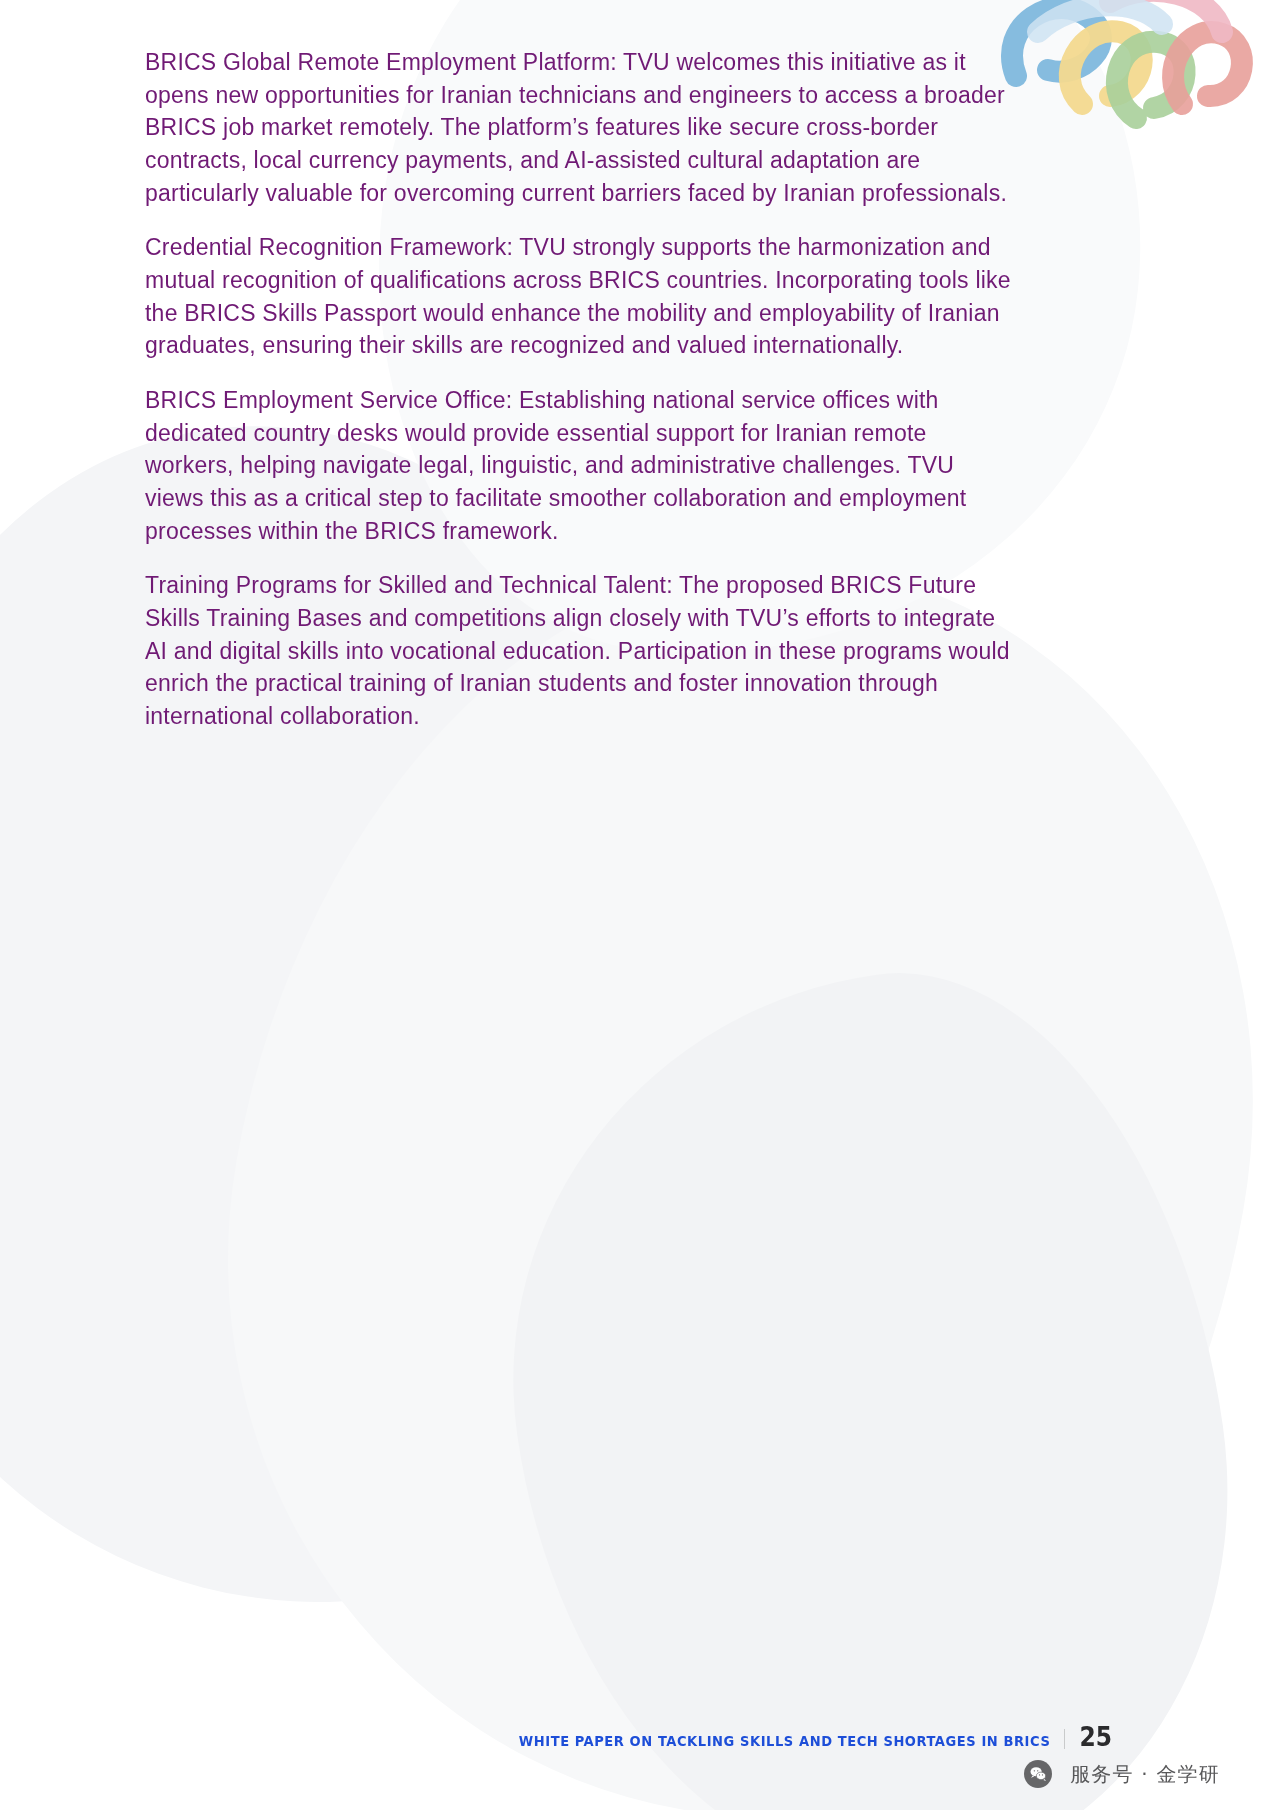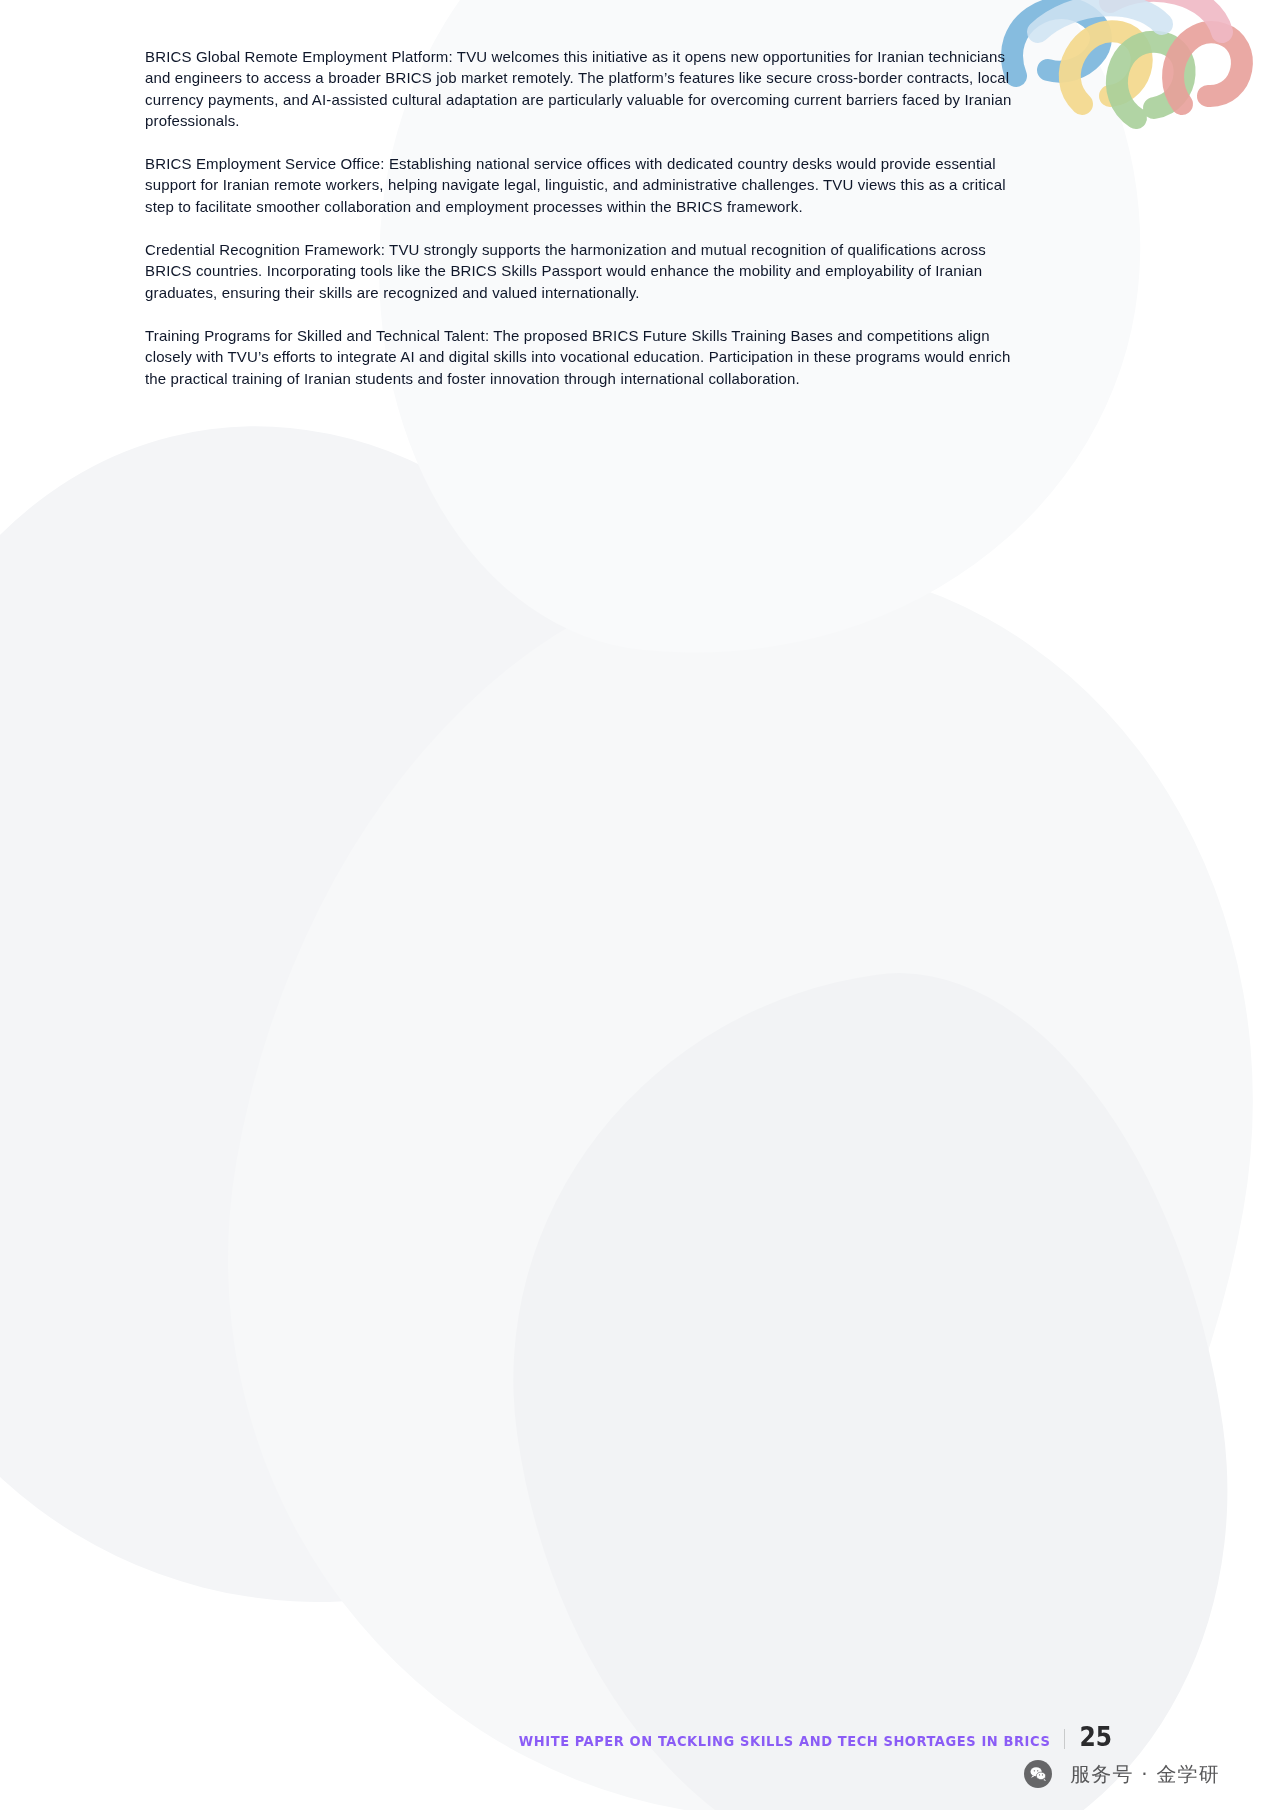--- a/index.html
+++ b/index.html
@@ -90,43 +90,43 @@
     letter-spacing: -0.3px;
     max-width: 820px;
     font-stretch: condensed;
   }
   .body-block {
     margin-top: 46px;
     max-width: 868px;
   }
   .body-par {
     margin: 0 0 22px 0;
-    color: #0f172a;
-    font-size: 15px;
+    color: #701a75;
+    font-size: 23px;
     line-height: 1.42;
     letter-spacing: 0.01em;
     text-align: left;
   }
   .body-par:last-child { margin-bottom: 4px; }
 
   
   .footer {
     position: absolute;
     left: 0;
     right: 0;
     bottom: 58px;
     z-index: 3;
     display: flex;
     align-items: baseline;
     justify-content: flex-end;
     padding-right: 168px;
     gap: 14px;
   }
   .footer-text {
-    color: #8b5cf6;
+    color: #1d4ed8;
     font-family: "DejaVu Sans", sans-serif;
     font-size: 14.5px;
     letter-spacing: 0.04em;
     font-weight: 700;
     font-stretch: condensed;
     text-transform: uppercase;
   }
   .footer-divider {
     width: 1px;
     height: 20px;
@@ -190,22 +190,22 @@
       <path d="M52 48 C 86 16, 150 12, 176 40" stroke="#cfe3f2" opacity="0.85"></path>
     </g>
   </svg>
 </div>
 
 <main class="content">
 
 
   <section class="body-block">
     <p class="body-par">BRICS Global Remote Employment Platform: TVU welcomes this initiative as it opens new opportunities for Iranian technicians and engineers to access a broader BRICS job market remotely. The platform’s features like secure cross-border contracts, local currency payments, and AI-assisted cultural adaptation are particularly valuable for overcoming current barriers faced by Iranian professionals.</p>
+    <p class="body-par">Credential Recognition Framework: TVU strongly supports the harmonization and mutual recognition of qualifications across BRICS countries. Incorporating tools like the BRICS Skills Passport would enhance the mobility and employability of Iranian graduates, ensuring their skills are recognized and valued internationally.</p>
     <p class="body-par">BRICS Employment Service Office: Establishing national service offices with dedicated country desks would provide essential support for Iranian remote workers, helping navigate legal, linguistic, and administrative challenges. TVU views this as a critical step to facilitate smoother collaboration and employment processes within the BRICS framework.</p>
-    <p class="body-par">Credential Recognition Framework: TVU strongly supports the harmonization and mutual recognition of qualifications across BRICS countries. Incorporating tools like the BRICS Skills Passport would enhance the mobility and employability of Iranian graduates, ensuring their skills are recognized and valued internationally.</p>
     <p class="body-par">Training Programs for Skilled and Technical Talent: The proposed BRICS Future Skills Training Bases and competitions align closely with TVU’s efforts to integrate AI and digital skills into vocational education. Participation in these programs would enrich the practical training of Iranian students and foster innovation through international collaboration.</p>
   </section>
 
 </main>
 
 <footer class="footer">
   <span class="footer-text">White Paper on Tackling Skills and Tech Shortages in BRICS</span>
   <span class="footer-divider"></span>
   <span class="page-number">25</span>
 </footer>

